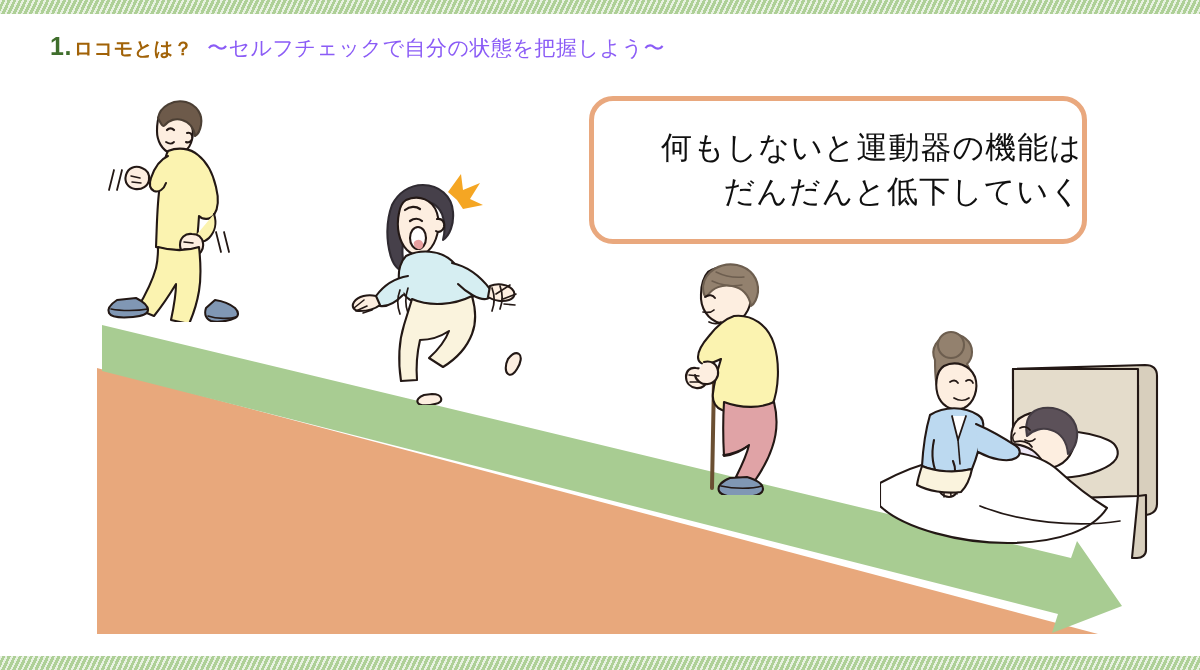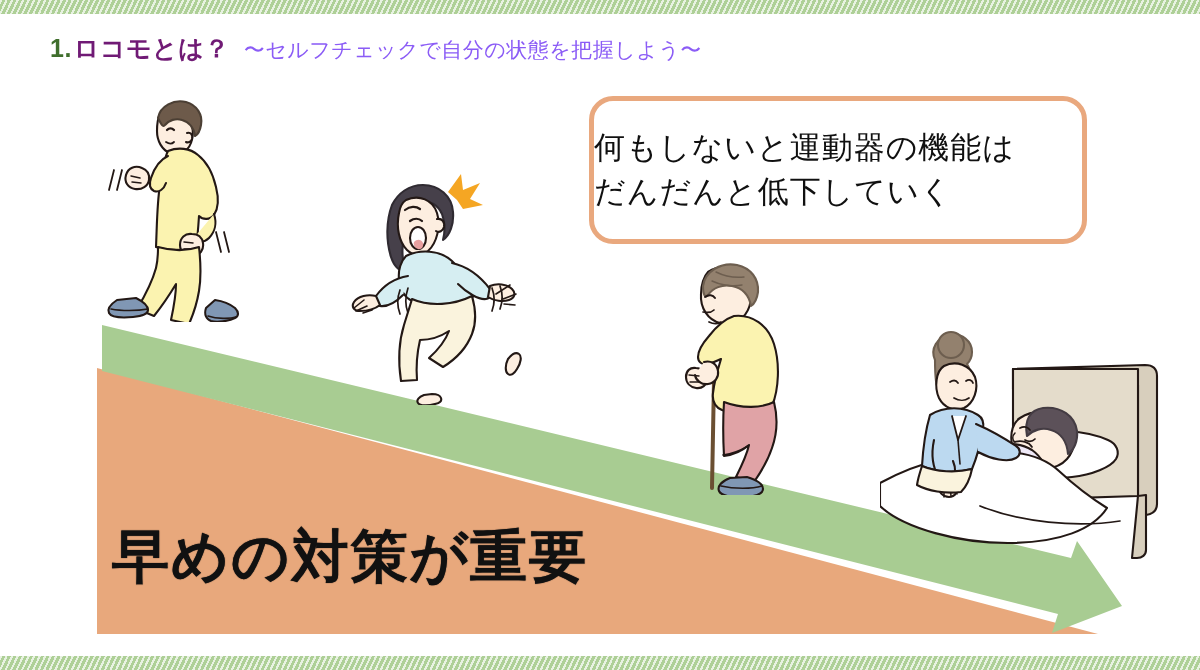--- a/index.html
+++ b/index.html
@@ -20,42 +20,42 @@
        rgba(255,255,255,.72) 2px,
        rgba(255,255,255,0) 2px,
        rgba(255,255,255,0) 5px);
   }
   .band-top{top:0;}
   .band-bottom{top:656px;}
 
   
   .header{position:absolute;left:50px;top:32px;display:flex;align-items:baseline;white-space:nowrap;}
   .header .num{font-size:25px;font-weight:bold;color:#3f6e2c;letter-spacing:.5px;}
-  .header .title{font-size:25px;font-weight:bold;color:#701a75;letter-spacing:.5px;margin-left:2px;}
+  .header .title{font-size:19px;font-weight:bold;color:#a16207;letter-spacing:.5px;margin-left:2px;}
   .header .sub{font-size:21px;color:#8b5cf6;margin-left:14px;letter-spacing:.5px;}
 
   
   .wedge{
     position:absolute;left:0;top:0;width:1200px;height:670px;
     pointer-events:none;
   }
 
   
   .headline{
     position:absolute;left:112px;top:519px;
     font-size:57px;font-weight:bold;color:#111111;letter-spacing:2px;
     text-shadow:0 0 1px #111;
   }
 
   
   .callout{
     position:absolute;left:589px;top:96px;width:498px;height:148px;
     border:5px solid #e9a87e;border-radius:24px;background:#ffffff;
     box-sizing:border-box;display:flex;flex-direction:column;
-    align-items:flex-start;justify-content:center;
+    align-items:flex-end;justify-content:center;
   }
   .callout .line{font-size:31px;color:#101010;line-height:1.42;letter-spacing:1px;}
 
   
   .fig{position:absolute;}
   #fig-walker{left:98px;top:92px;}
   #fig-stumble{left:340px;top:160px;}
   #fig-cane{left:660px;top:250px;}
   #fig-bed{left:880px;top:320px;}
 </style>
@@ -72,21 +72,20 @@
     <span class="sub">〜セルフチェックで自分の状態を把握しよう〜</span>
   </div>
 
   <svg class="wedge" viewBox="0 0 1200 670">
 
     <polygon points="97,368 1098,634 97,634" fill="#e8a87c"></polygon>
 
     <polygon points="102,325 1071,558 1077,541 1122,606 1052,633 1058,614 102,371" fill="#a8cc92"></polygon>
   </svg>
 
-  <div class="headline">早めの対策が重要</div>
 
   <div class="callout">
     <div class="line">何もしないと運動器の機能は</div>
     <div class="line">だんだんと低下していく</div>
   </div>
 
   <div class="fig" id="fig-walker">
     <svg width="150" height="230" viewBox="0 0 150 230">
       <g fill="none" stroke="#231815" stroke-width="2.1" stroke-linejoin="round" stroke-linecap="round">
 

